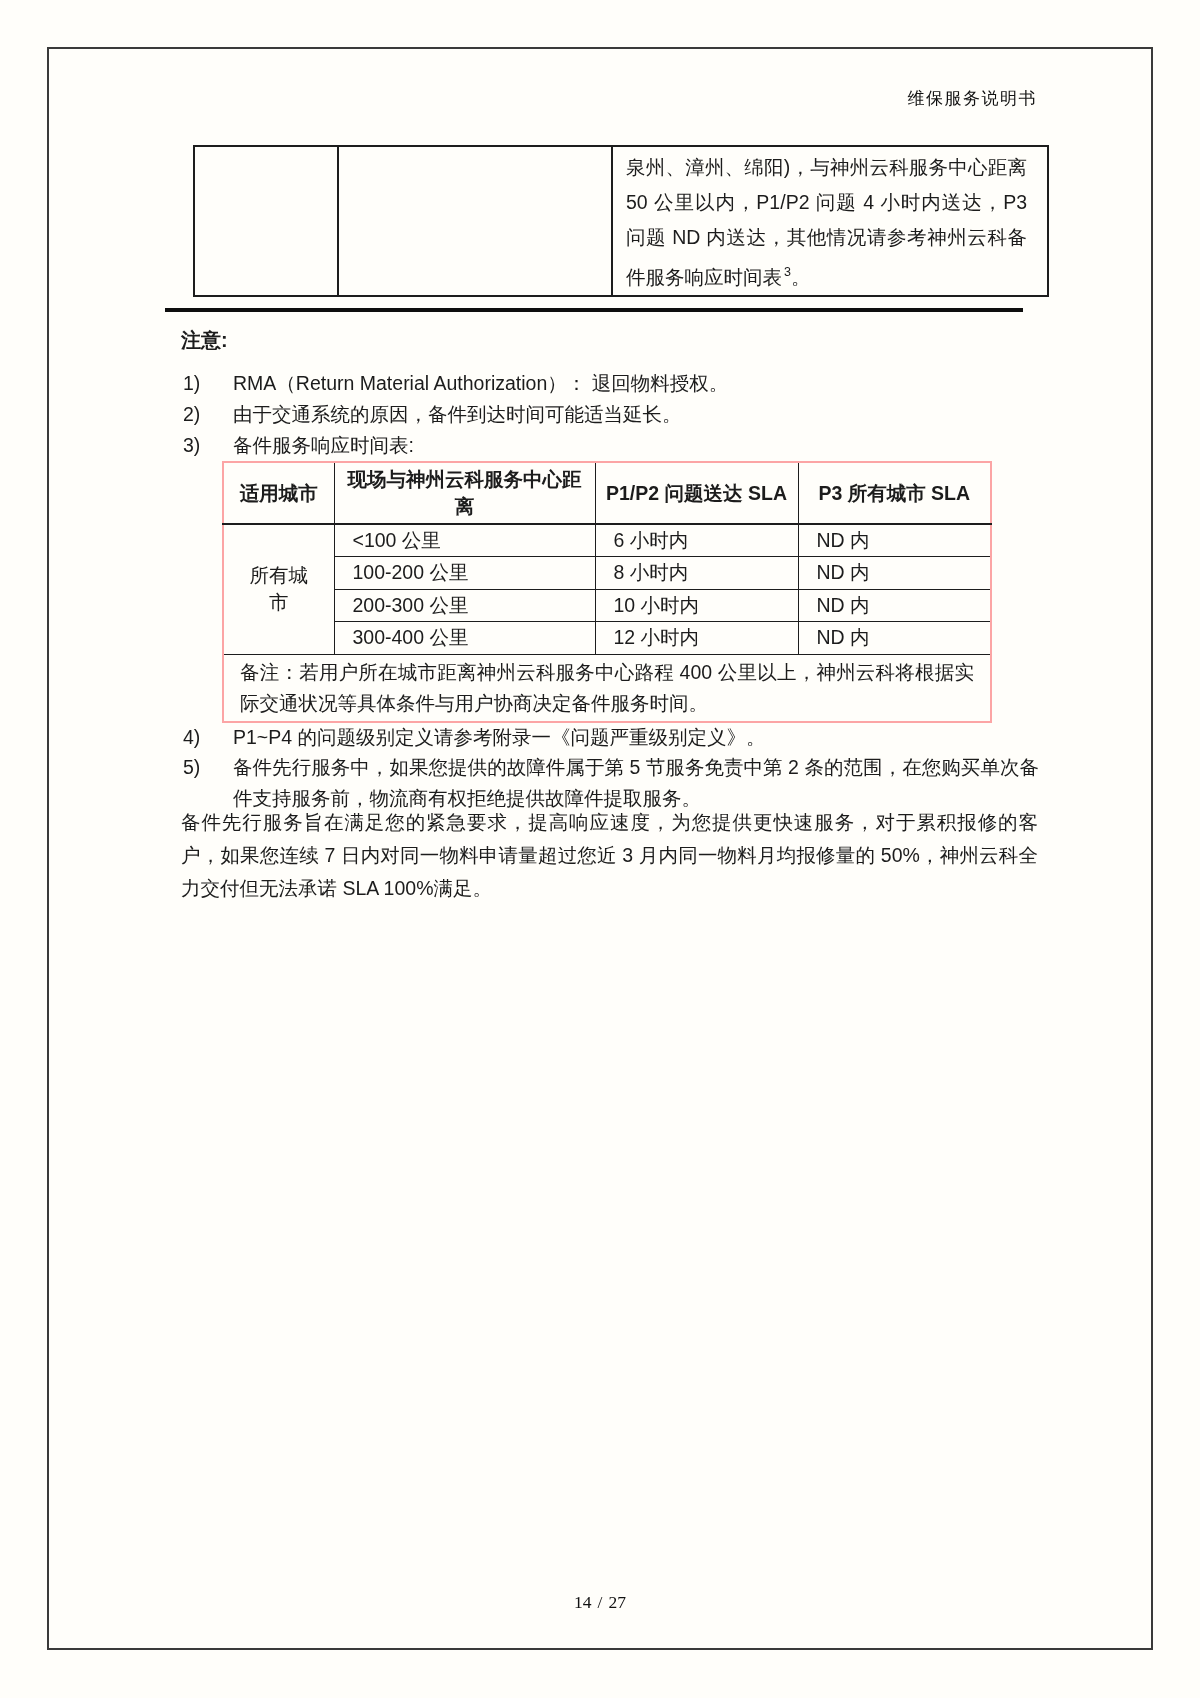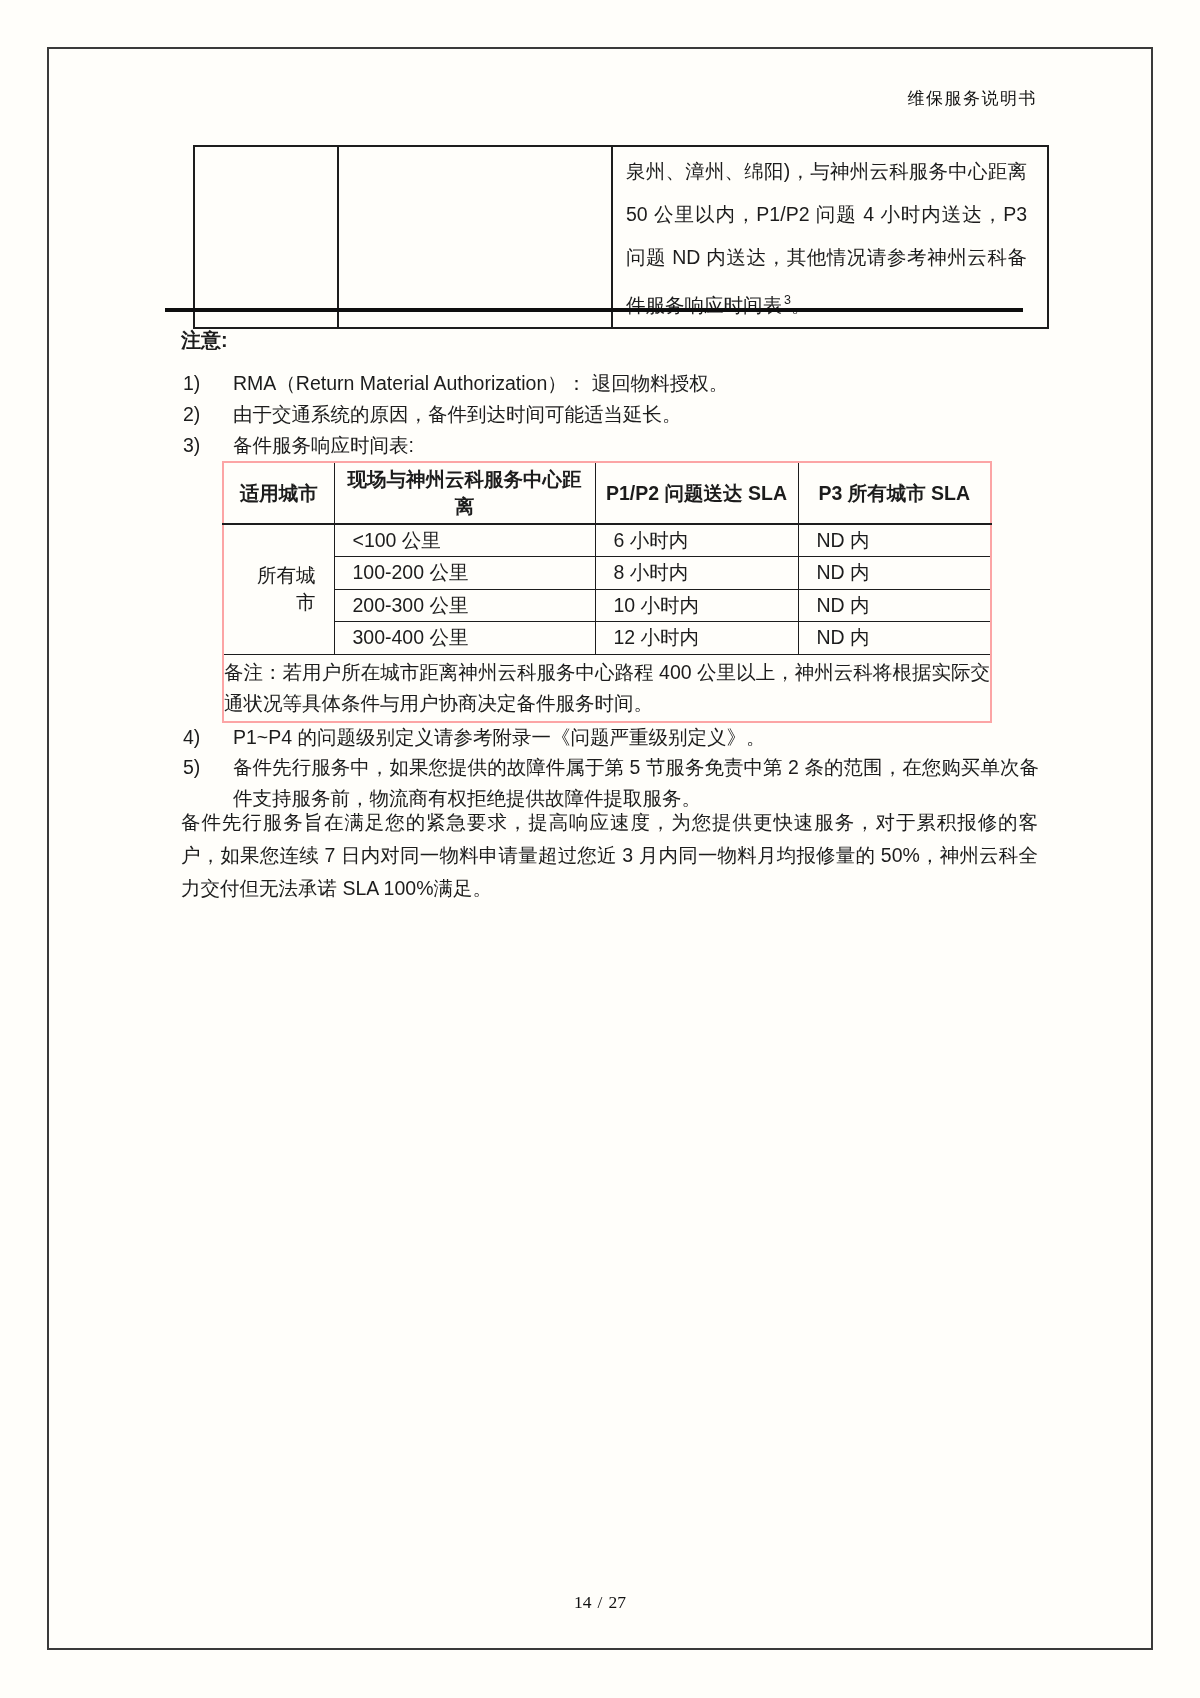--- a/index.html
+++ b/index.html
@@ -24,21 +24,21 @@
     font-size: 17px; letter-spacing: 1.5px; color: #111;
   }
   
   .top-table {
     position: absolute; left: 193px; top: 145px; width: 854px;
     border-collapse: collapse; table-layout: fixed;
   }
   .top-table td { border: 2px solid #1d1d1d; vertical-align: top; }
   .top-table tr { height: 139px; }
   .frag-cell {
-    font-size: 19.5px; line-height: 43px;
+    font-size: 19.5px; line-height: 35px;
     padding: 3px 20px 0 13px; text-align: justify;
   }
   .frag-cell sup { font-size: 12.5px; vertical-align: super; margin-left: 2px; }
   .section-rule {
     position: absolute; left: 165px; top: 308px;
     width: 858px; height: 4px; background: #0e0e0e;
   }
   .notes-heading {
     position: absolute; left: 181px; top: 327px;
     font-size: 20px; font-weight: bold;
@@ -61,23 +61,23 @@
     border-collapse: collapse; table-layout: fixed;
     font-size: 19.5px; border: 2px solid #fca5a5;
   }
   .sla th, .sla td { border: 1.5px solid #1d1d1d; }
   .sla thead th {
     height: 62px; font-weight: 600; text-align: center;
     vertical-align: middle; line-height: 27px; padding: 0 6px;
     border-bottom-width: 2.5px;
   }
   .sla .drow td { height: 32.5px; padding: 0 18px; vertical-align: middle; }
-  .sla .group-cell { text-align: right; vertical-align: middle; }
+  .sla .group-cell { text-align: center; vertical-align: middle; }
   .sla .note-row td {
-    height: 65px; padding: 2px 0; line-height: 31px;
+    height: 65px; padding: 2px 16px; line-height: 31px;
     vertical-align: middle; text-align: justify;
   }
   .closing-para {
     position: absolute; left: 181px; top: 806px; width: 857px;
     font-size: 19.5px; line-height: 33px; text-align: justify;
   }
   .page-footer {
     position: absolute; left: 0; top: 1592px; width: 1200px;
     text-align: center;
     font-family: "Liberation Serif", "DejaVu Serif", serif;

